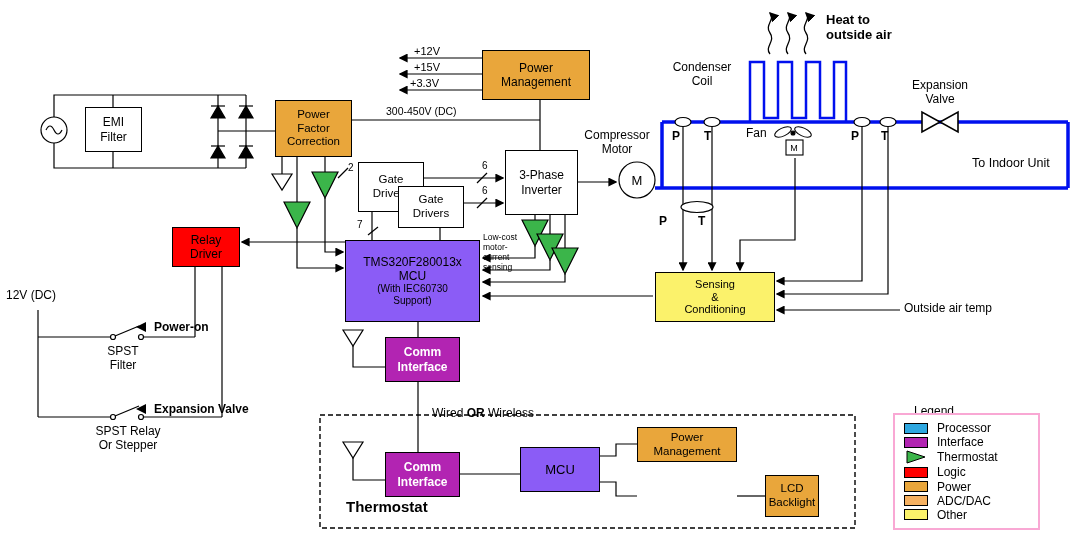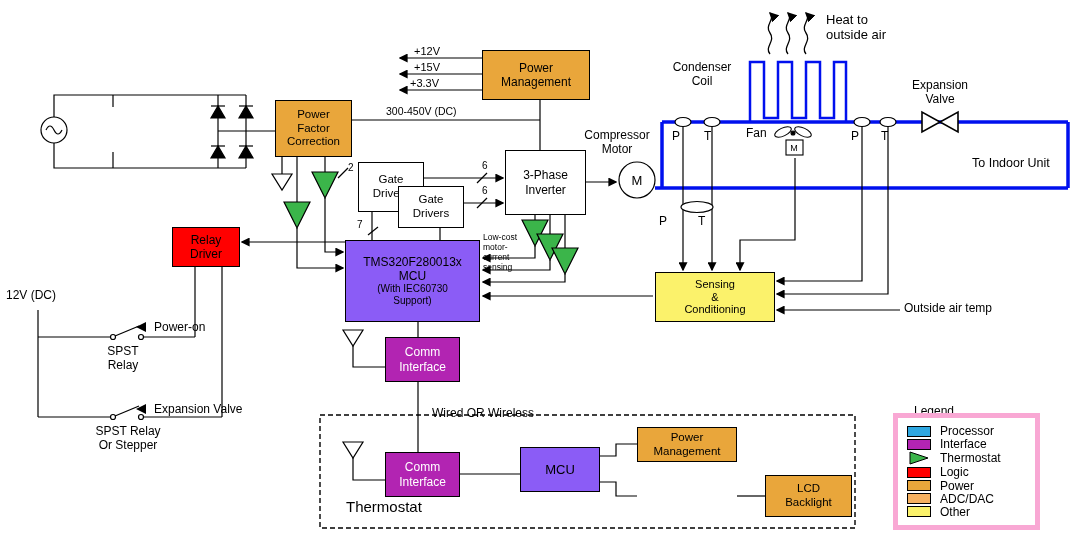--- a/index.html
+++ b/index.html
@@ -4,32 +4,32 @@
 <style>
   *{margin:0;padding:0;box-sizing:border-box}
   html,body{background:#fff}
   body{font-family:"Liberation Sans",sans-serif;color:#000}
   #stage{position:relative;width:1080px;height:534px;background:#fff;overflow:hidden}
   svg.layer{position:absolute;left:0;top:0;z-index:1}
   .box{position:absolute;z-index:2;border:1px solid #000;display:flex;flex-direction:column;align-items:center;justify-content:center;
        text-align:center;font-size:12px;line-height:1.18;white-space:pre-line}
   .white{background:#fff}
   .proc{background:#8b5cf6}
-  .iface{background:#B224B2;color:#fff;font-weight:400}
+  .iface{background:#B224B2;color:#fff;font-weight:700}
   .power{background:#E9A63B}
   .logic{background:#FF0000}
   .other{background:#FBF26B}
   .lbl{position:absolute;z-index:3;font-size:12px;line-height:1.18;white-space:pre-line}
-  .bold{font-weight:normal}
+  .bold{font-weight:bold}
   .ctr{text-align:center}
   .tri-left{width:0;height:0;border-top:5px solid transparent;border-bottom:5px solid transparent;border-right:10px solid #000;display:inline-block}
   .flexrow{position:absolute;z-index:3;display:flex;align-items:center;gap:8px}
   .mcu-l1{font-size:12px}
   .mcu-l2{font-size:10px}
-  #legendbox{position:absolute;z-index:3;left:893px;top:413px;width:147px;height:117px;border:5px solid #f9a8d4;background:#fff;
+  #legendbox{position:absolute;z-index:3;left:893px;top:413px;width:147px;height:117px;border:2px solid #f9a8d4;background:#fff;
              padding:7px 9px;display:flex;flex-direction:column;justify-content:space-between}
   .lrow{display:flex;align-items:center;gap:9px;font-size:12px;line-height:1}
   .sw{width:24px;height:11px;border:1px solid #000;display:inline-block;flex:0 0 auto}
 </style>
 </head>
 <body>
 
 <div id="stage">
 
   <svg class="layer" width="1080" height="534" viewBox="0 0 1080 534">
@@ -171,34 +171,36 @@
       <rect x="786" y="140" width="17" height="15"></rect>
     </g>
     <text x="794" y="151" font-size="9" text-anchor="middle" fill="#000">M</text>
 
     <circle cx="637" cy="180" r="18" fill="#fff" stroke="#000" stroke-width="1.2"></circle>
     <text x="637" y="185" font-size="13" text-anchor="middle" fill="#000">M</text>
 
     <rect x="320" y="415" width="535" height="113" fill="none" stroke="#000" stroke-width="1.4" stroke-dasharray="5,3"></rect>
   </svg>
 
+  <div class="box white" style="left:85px;top:107px;width:57px;height:45px"><span>EMI
+Filter</span></div>
 
   <div class="box power" style="left:275px;top:100px;width:77px;height:57px;font-size:11.5px"><span>Power
 Factor
 Correction</span></div>
 
   <div class="box power" style="left:482px;top:50px;width:108px;height:50px"><span>Power
 Management</span></div>
 
   <div class="box white" style="left:358px;top:162px;width:66px;height:50px;font-size:11.5px"><span>Gate
 Drivers</span></div>
   <div class="box white" style="left:398px;top:186px;width:66px;height:42px;font-size:11.5px"><span>Gate
 Drivers</span></div>
 
-  <div class="box white" style="left:505px;top:150px;width:81px;height:65px"><span>3-Phase
+  <div class="box white" style="left:505px;top:150px;width:73px;height:65px"><span>3-Phase
 Inverter</span></div>
 
   <div class="box proc" style="left:345px;top:240px;width:135px;height:82px">
     <div class="mcu-l1">TMS320F280013x</div>
     <div class="mcu-l1">MCU</div>
     <div class="mcu-l2">(With IEC60730</div>
     <div class="mcu-l2">Support)</div>
   </div>
 
   <div class="box logic" style="left:172px;top:227px;width:68px;height:40px"><span>Relay
@@ -209,21 +211,21 @@
 
   <div class="box iface" style="left:385px;top:452px;width:75px;height:45px"><span>Comm
 Interface</span></div>
 
   <div class="box proc" style="left:520px;top:447px;width:80px;height:45px;font-size:13px"><span>MCU</span></div>
 
   <div class="box power" style="left:637px;top:427px;width:100px;height:35px;font-size:11.5px"><span>Power
 Management</span></div>
 
 
-  <div class="box power" style="left:765px;top:475px;width:87px;height:42px;font-size:11.5px"><span>LCD
+  <div class="box power" style="left:765px;top:475px;width:54px;height:42px;font-size:11.5px"><span>LCD
 Backlight</span></div>
 
   <div class="box other" style="left:655px;top:272px;width:120px;height:50px;font-size:11px"><span>Sensing
 &amp;
 Conditioning</span></div>
 
   <div class="lbl" style="left:414px;top:45px;font-size:11px">+12V</div>
   <div class="lbl" style="left:414px;top:61px;font-size:11px">+15V</div>
   <div class="lbl" style="left:410px;top:77px;font-size:11px">+3.3V</div>
   <div class="lbl" style="left:386px;top:105px;font-size:10.5px">300-450V  (DC)</div>
@@ -243,21 +245,21 @@
 motor-
 current
 sensing</div>
   <div class="lbl" style="left:6px;top:288px">12V (DC)</div>
 
   <div class="flexrow" style="left:136px;top:320px">
     <span class="tri-left"></span>
     <span class="bold" style="font-size:12px">Power-on</span>
   </div>
   <div class="lbl ctr" style="left:92px;top:344px;width:62px">SPST
-Relay</div>
+Filter</div>
 
   <div class="flexrow" style="left:136px;top:402px">
     <span class="tri-left"></span>
     <span class="bold" style="font-size:12px">Expansion  Valve</span>
   </div>
   <div class="lbl ctr" style="left:78px;top:424px;width:100px">SPST Relay
 Or Stepper</div>
 
   <div class="lbl" style="left:432px;top:392px">
     <span>Wired </span><span class="bold">OR</span><span> Wireless</span>

